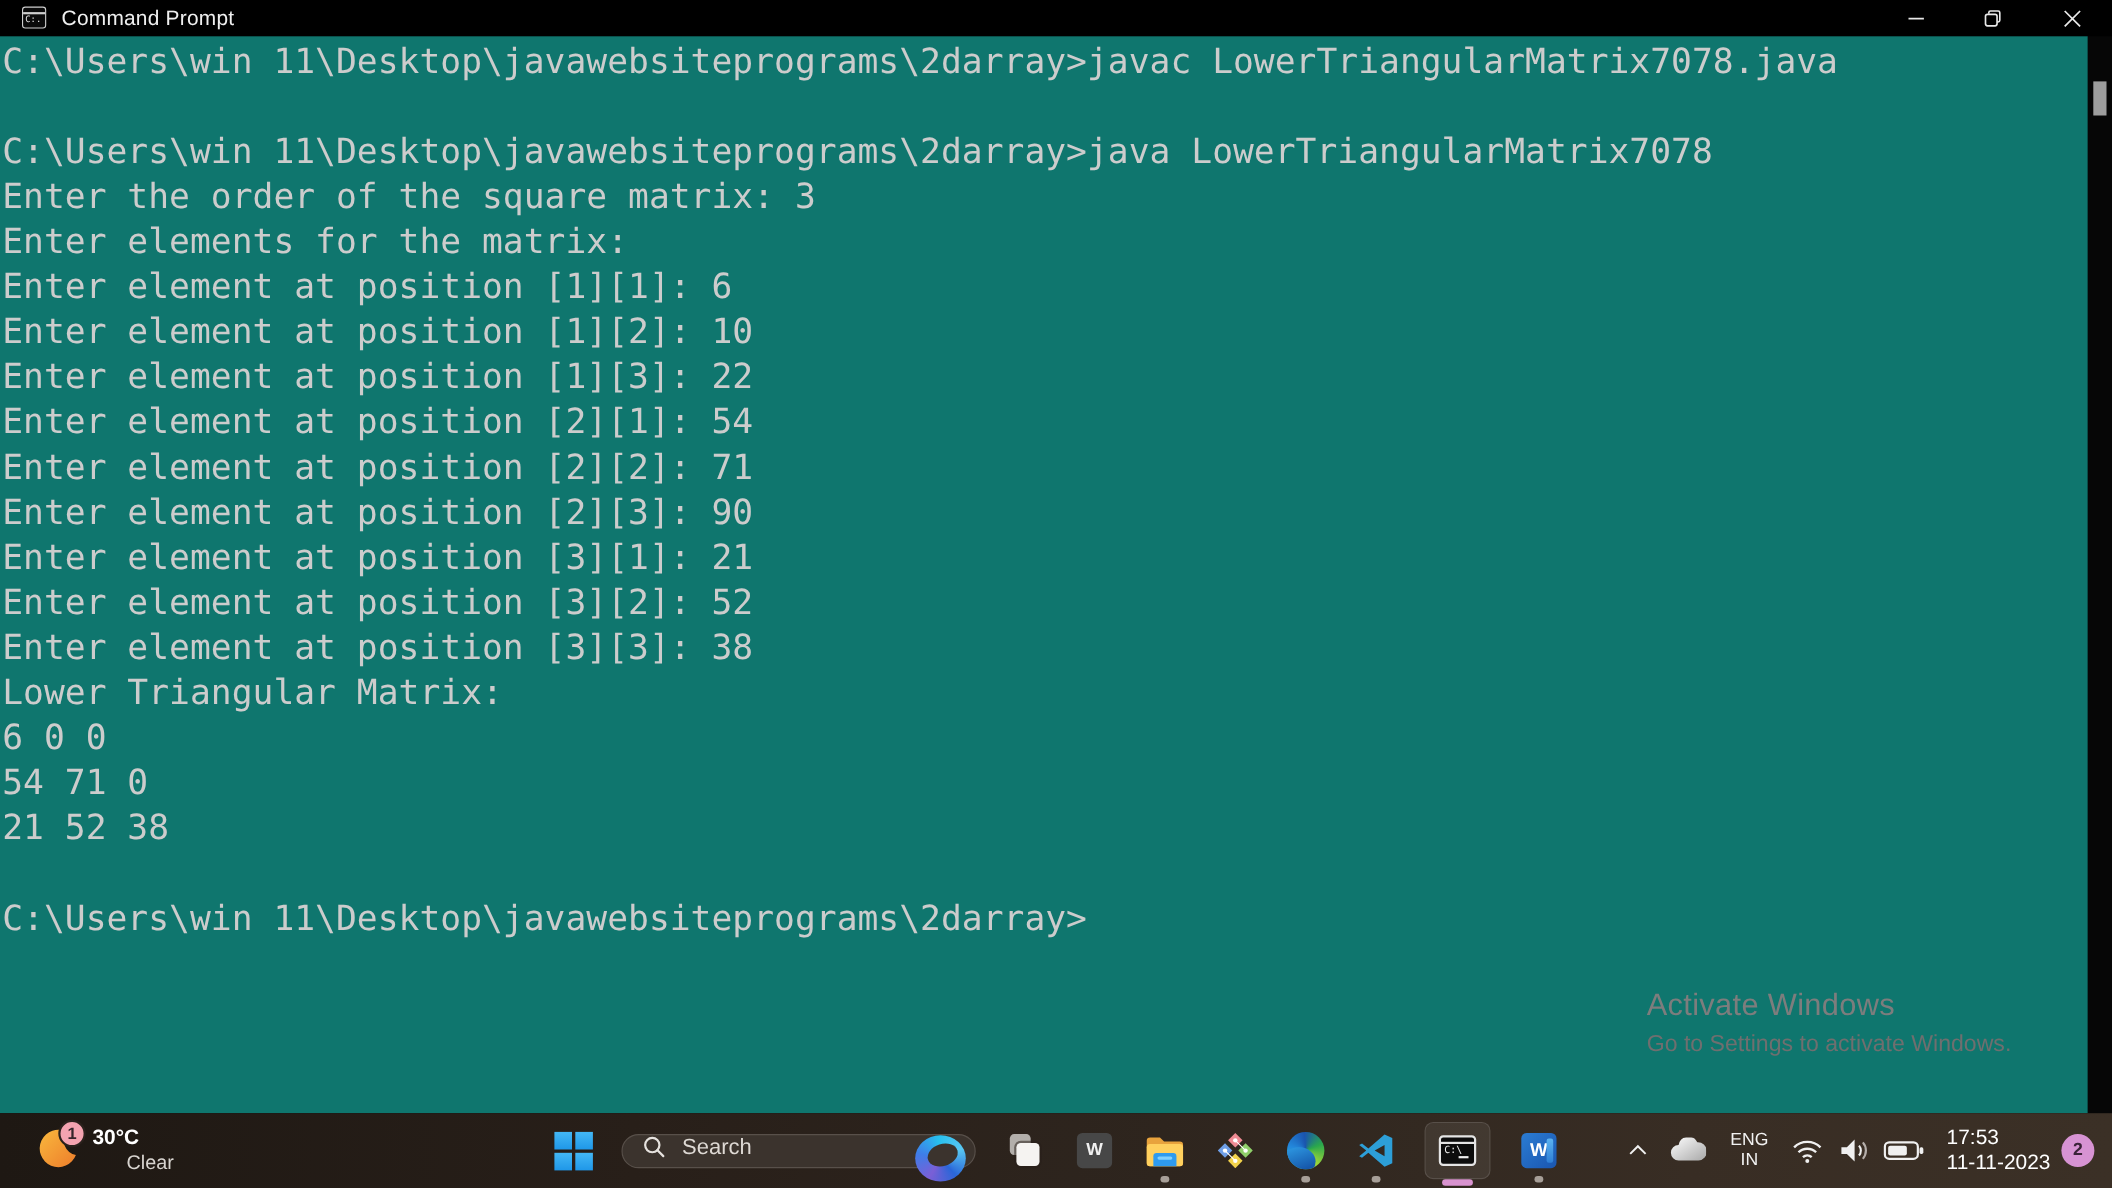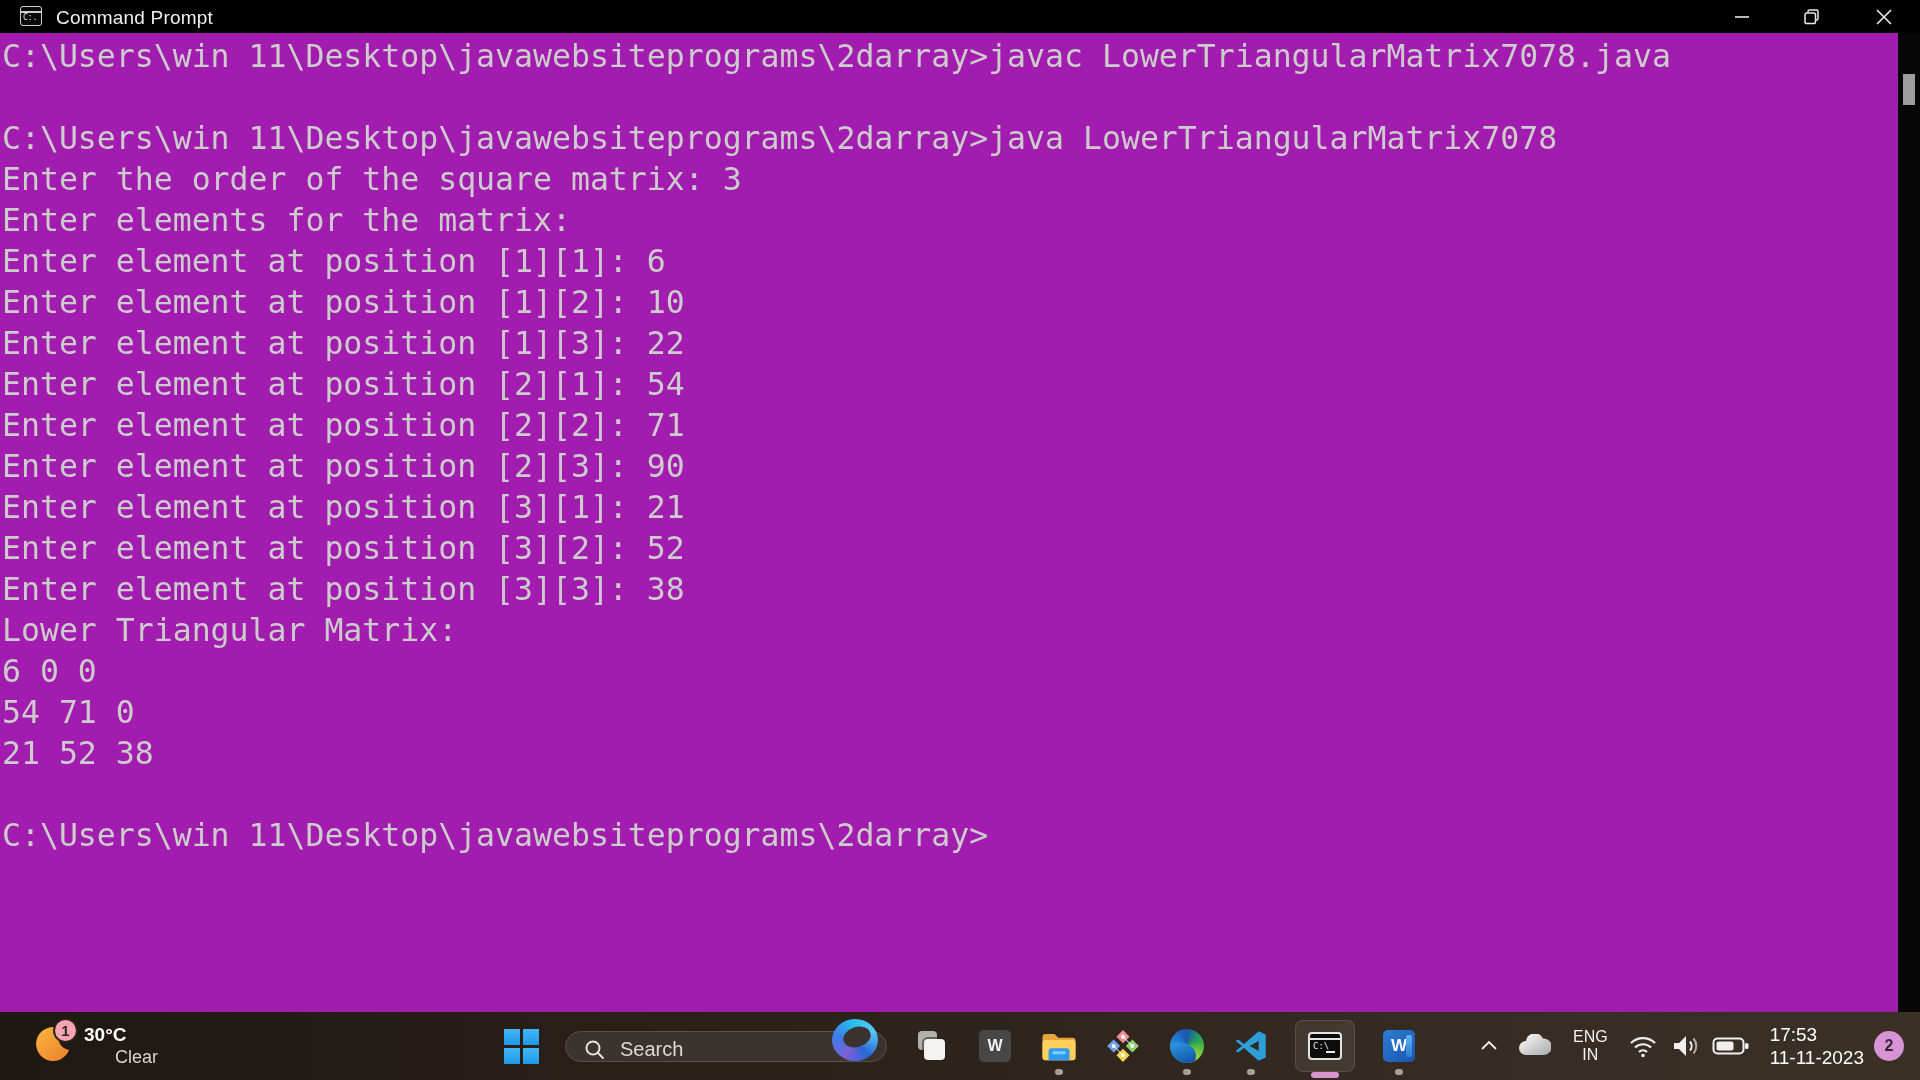--- a/index.html
+++ b/index.html
@@ -9,21 +9,21 @@
   
   .titlebar { position:absolute; left:0; top:0; width:1920px; height:33px; background:#000; }
   .title-icon { position:absolute; left:20px; top:6px; width:22px; height:20px; background:#0a0a0a; border:1px solid #cfcfcf; border-radius:3px; }
   .title-icon .bar { position:absolute; left:0; top:4px; width:100%; height:1.5px; background:#cfcfcf; }
   .title-icon .glyph { position:absolute; left:2px; top:6px; font-family:"DejaVu Sans Mono", monospace; font-size:8px; color:#e8e8e8; line-height:10px; }
   .title-text { position:absolute; left:56px; top:7px; font-size:19px; color:#efefef; letter-spacing:0.2px; }
   .winctl { position:absolute; top:5px; width:24px; height:24px; display:flex; align-items:center; justify-content:center; }
   .ctl-min { left:1730px; } .ctl-max { left:1800px; } .ctl-close { left:1872px; }
 
   
-  .terminal { position:absolute; left:0; top:33px; width:1898px; height:979px; background:#a21caf; overflow:hidden; }
+  .terminal { position:absolute; left:0; top:33px; width:1898px; height:979px; background:#0f766e; overflow:hidden; }
   .terminal pre { position:absolute; left:2px; top:3px; font-family:"DejaVu Sans Mono", monospace; font-size:31.5px; line-height:41px; color:#cccccc; white-space:pre; }
   .scrollbar { position:absolute; right:0; top:33px; width:22px; height:979px; background:#060606; }
   .scroll-thumb { position:absolute; left:5px; top:41px; width:12px; height:31px; background:#9d9d9d; }
 
   
   .watermark { position:absolute; left:1497px; top:898px; color:#7d7d7d; }
   .watermark .wm1 { font-size:28px; font-weight:300; letter-spacing:0.3px; }
   .watermark .wm2 { font-size:21px; color:#6f6f6f; margin-top:7px; }
 
   
@@ -40,21 +40,21 @@
   
   .center-cluster { position:absolute; left:50%; top:0; transform:translateX(-50%); height:68px; display:flex; align-items:center; gap:24px; }
   .tile { position:relative; width:40px; height:40px; border-radius:6px; display:flex; align-items:center; justify-content:center; }
   .tile.active-tile { width:60px; height:52px; background:rgba(255,255,255,0.07); border:1px solid rgba(255,255,255,0.12); border-radius:8px; }
   .run-dot { position:absolute; bottom:-9px; left:50%; transform:translateX(-50%); width:8px; height:6px; border-radius:3px; background:#a79f98; }
   .active-pill { position:absolute; bottom:-7px; left:50%; transform:translateX(-50%); width:28px; height:6px; border-radius:3px; background:#d993cf; }
 
   .start-grid { display:grid; grid-template-columns:16px 16px; grid-template-rows:16px 16px; gap:3px; }
   .start-grid div { background:linear-gradient(180deg,#43b7f5,#1f97e8); }
 
-  .search-pill { display:flex; align-items:flex-end; width:322px; height:31px; border-radius:23px; background:#3b332d; border:1px solid #58504a; padding:0 8px 0 18px; gap:14px; }
+  .search-pill { display:flex; align-items:flex-start; width:322px; height:31px; border-radius:23px; background:#3b332d; border:1px solid #58504a; padding:0 8px 0 18px; gap:14px; }
   .search-label { font-size:20px; color:#ded9d4; flex:1; }
   .swirl { position:relative; width:46px; height:42px; border-radius:50%; background:conic-gradient(from 210deg,#7a5fd6,#3e7de8,#27c0ee,#58c7f2,#2a66d8,#7a5fd6); }
   .swirl::after { content:""; position:absolute; left:11px; top:8px; width:28px; height:20px; border-radius:50%; background:#3b332d; transform:rotate(-18deg); }
 
   .taskview-back { position:absolute; left:7px; top:5px; width:19px; height:19px; border-radius:4px; background:#b3afab; }
   .taskview-front { position:absolute; left:13px; top:13px; width:21px; height:21px; border-radius:4px; background:#f5f3f1; box-shadow:0 0 0 2px rgba(40,31,25,0.55); }
 
   .wdark { width:32px; height:32px; border-radius:5px; background:#474747; color:#f0f0f0; font-size:16px; display:flex; align-items:center; justify-content:center; font-weight:bold; }
 
   .edge-circle { position:relative; width:34px; height:34px; border-radius:50%; background:conic-gradient(from 140deg,#9bd53a,#35c9c0,#2388dc,#1a54ae,#2aa84c,#9bd53a); overflow:hidden; }
@@ -127,20 +127,24 @@
 6 0 0
 54 71 0
 21 52 38
 
 C:\Users\win 11\Desktop\javawebsiteprograms\2darray&gt;</pre>
   </div>
   <div class="scrollbar">
     <div class="scroll-thumb"></div>
   </div>
 
+  <div class="watermark">
+    <div class="wm1">Activate Windows</div>
+    <div class="wm2">Go to Settings to activate Windows.</div>
+  </div>
 
   <div class="taskbar">
 
     <div class="weather">
       <div class="moon-wrap">
         <svg width="40" height="40" viewBox="0 0 40 40">
           <defs>
               <linearGradient id="mg" x1="0" y1="0" x2="1" y2="1">
             <stop offset="0" stop-color="#f9b83d"></stop>
                 <stop offset="1" stop-color="#ed7d2b"></stop>

